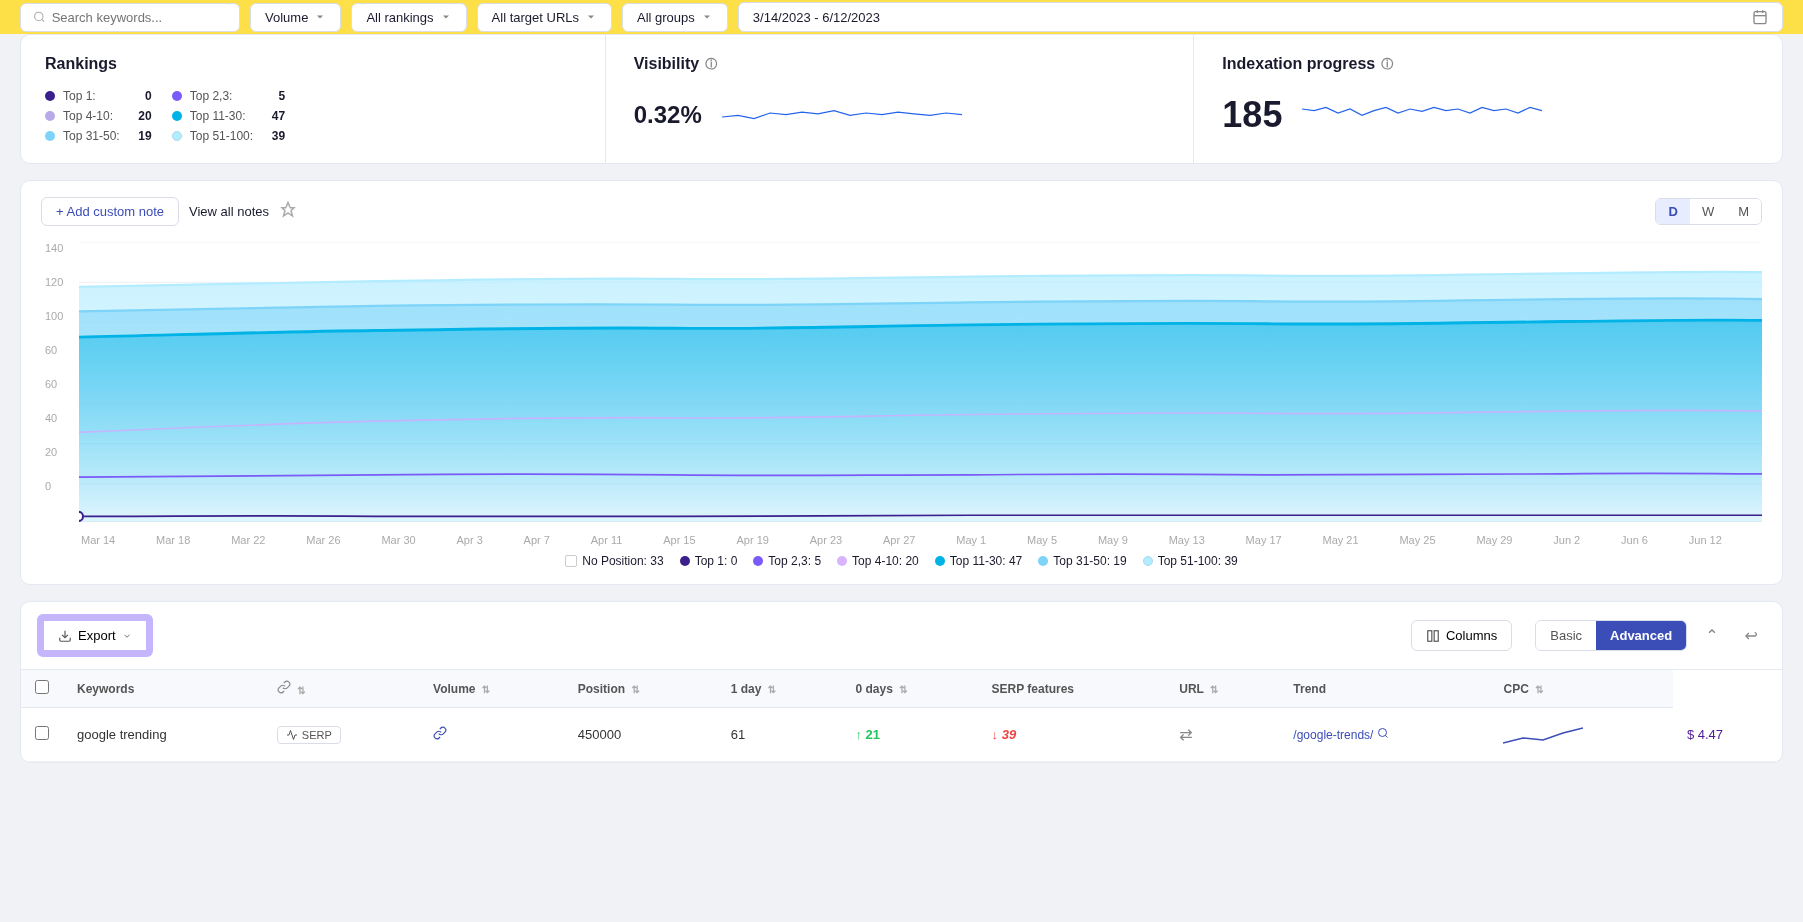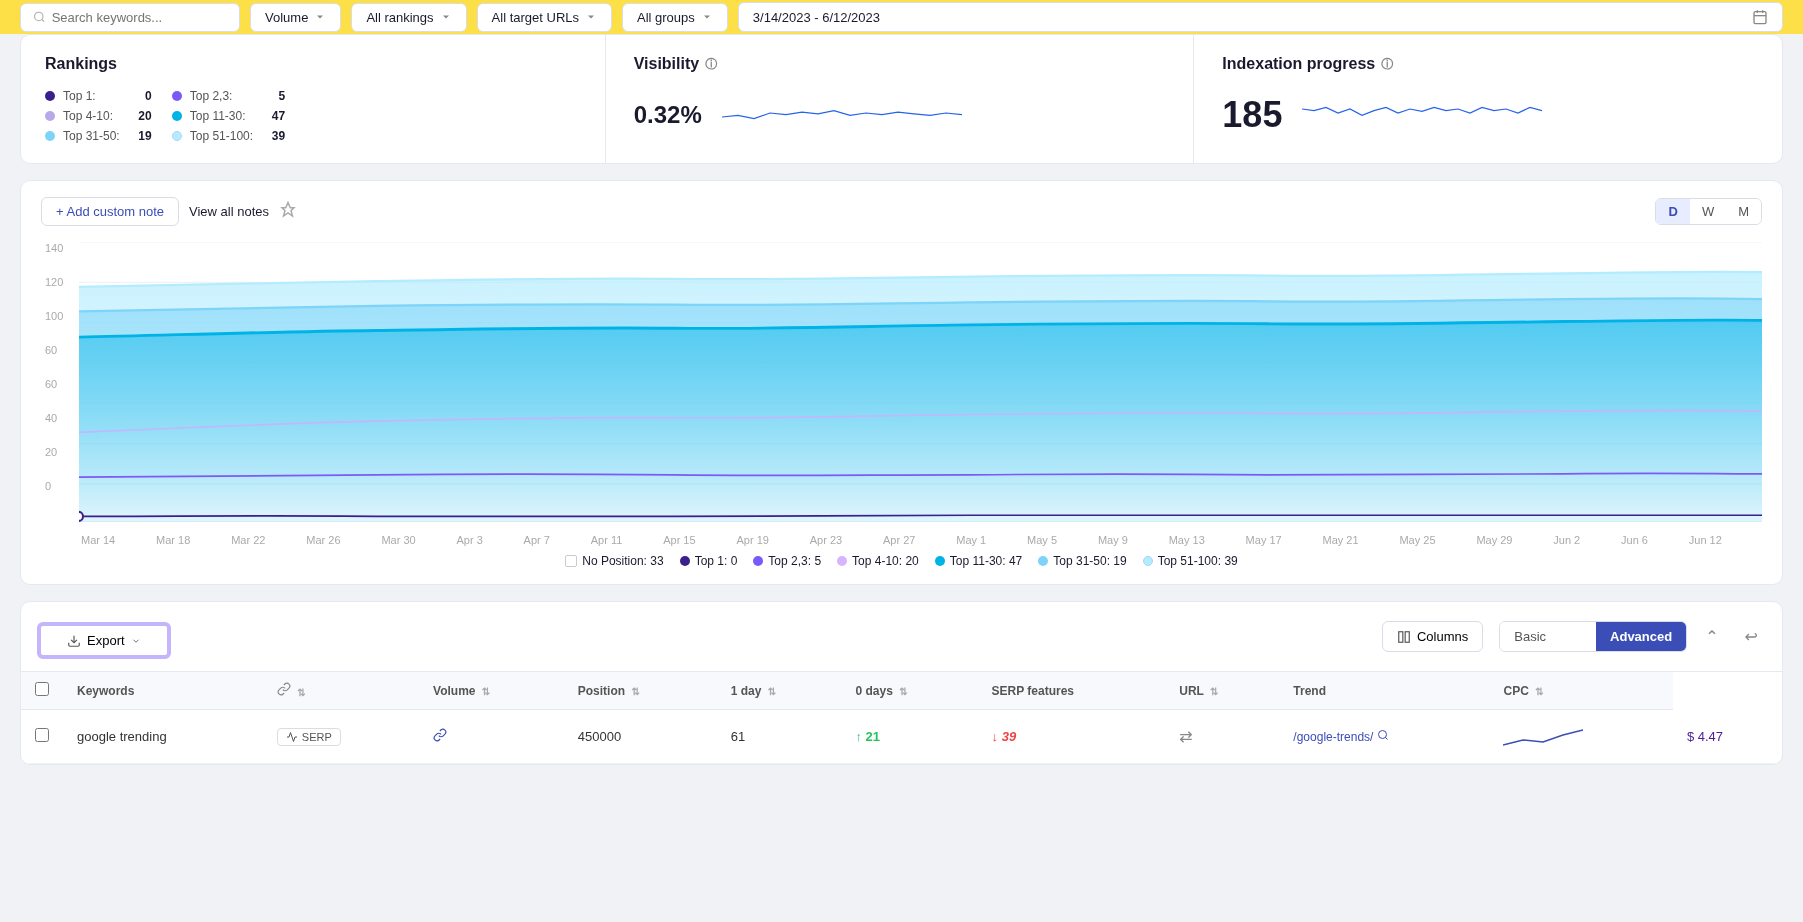--- a/index.html
+++ b/index.html
@@ -102,29 +102,29 @@
       margin: 0 20px;
       background: #fff; border-radius: 10px; border: 1px solid #e4e8f0;
       overflow: hidden;
     }
     .table-toolbar {
       display: flex; align-items: center; gap: 10px; padding: 12px 16px;
       border-bottom: 1px solid #e4e8f0;
     }
     .export-btn {
       display: flex; align-items: center; gap: 6px;
-      border: 4px solid #c4b5fd; border-radius: 6px;
-      padding: 7px 26px; background: #fff; cursor: pointer; font-size: 13px; margin-top: 8px;
+      border: 7px solid #c4b5fd; border-radius: 6px;
+      padding: 7px 14px; background: #fff; cursor: pointer; font-size: 13px;
     }
     .columns-btn {
       display: flex; align-items: center; gap: 6px;
       border: 1px solid #d8dde6; border-radius: 6px;
       padding: 7px 14px; background: #fff; cursor: pointer; font-size: 13px;
     }
-    .view-toggle { display: flex; border: 1px solid #d8dde6; border-radius: 6px; overflow: hidden; margin-left: 6px; gap: 36px; }
+    .view-toggle { display: flex; border: 1px solid #d8dde6; border-radius: 6px; overflow: hidden; margin-left: 13px; }
     .view-btn {
       padding: 7px 14px; background: #fff; border: none; cursor: pointer;
       font-size: 13px; color: #555;
     }
     .view-btn.active { background: #3b4db7; color: #fff; font-weight: 600; }
     .collapse-btn, .expand-btn {
       border: none; background: none; cursor: pointer; font-size: 16px; color: #888; padding: 4px 8px;
     }
 
     table { width: 100%; border-collapse: collapse; }

